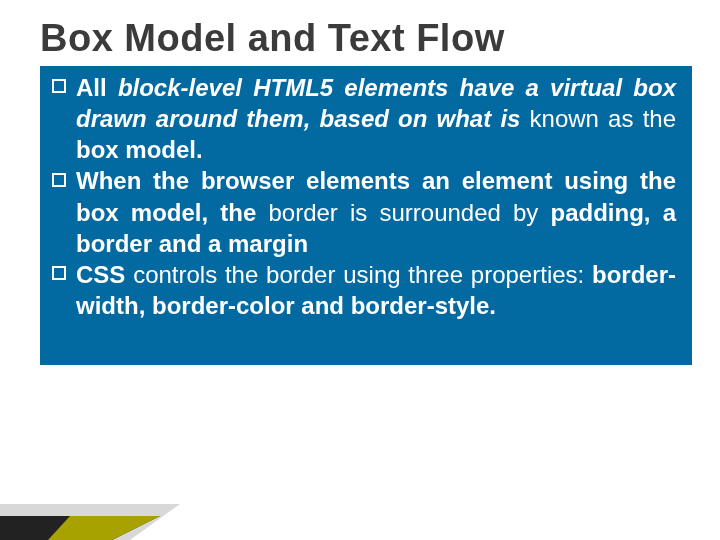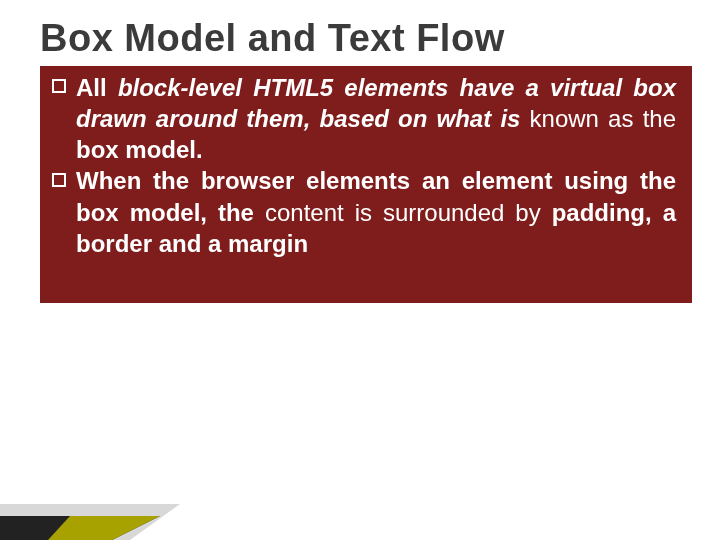--- a/index.html
+++ b/index.html
@@ -22,21 +22,21 @@
   }
   .title {
     font-size: 38px;
     font-weight: 700;
     color: #3b3b3b;
     letter-spacing: 0.5px;
     margin: 0 0 6px 0;
     line-height: 1.1;
   }
   .body-block {
-    background: #7f1d1d;
+    background: #0369a1;
     color: #fff;
     padding: 6px 16px 44px 12px;
     font-size: 24px;
     line-height: 1.30;
     box-sizing: border-box;
   }
   .bullets {
     margin: 0;
     padding: 0;
     list-style: none;
@@ -78,23 +78,27 @@
   <div class="body-block">
     <ul class="bullets">
 
       <li>
         <span class="bullet-square"></span>
         <span class="bw">All</span><span class="it bw"> block-level HTML5 elements have a virtual box drawn around them, based on what is </span><span>known as the </span><span class="bw">box model.</span>
       </li>
 
       <li>
         <span class="bullet-square"></span>
-        <span class="bw">When the browser elements an element using the box model, the </span><span>content is surrounded by </span><span class="bw">padding, a border and a margin</span>
+        <span class="bw">When the browser elements an element using the box model, the </span><span>border is surrounded by </span><span class="bw">padding, a border and a margin</span>
       </li>
 
+      <li>
+        <span class="bullet-square"></span>
+        <span class="bw">CSS</span><span> controls the border using three properties: </span><span class="bw">border-width, border-color and border-style.</span>
+      </li>
 
     </ul>
   </div>
 
   <svg class="decor" viewBox="0 0 300 60" preserveAspectRatio="none">
     <polygon points="0,60 0,24 180,24 130,60" fill="#d8d8d8"></polygon>
     <polygon points="0,60 0,36 160,36 112,60" fill="#222"></polygon>
     <polygon points="70,36 160,36 112,60 48,60" fill="#a8a200"></polygon>
   </svg>
 

